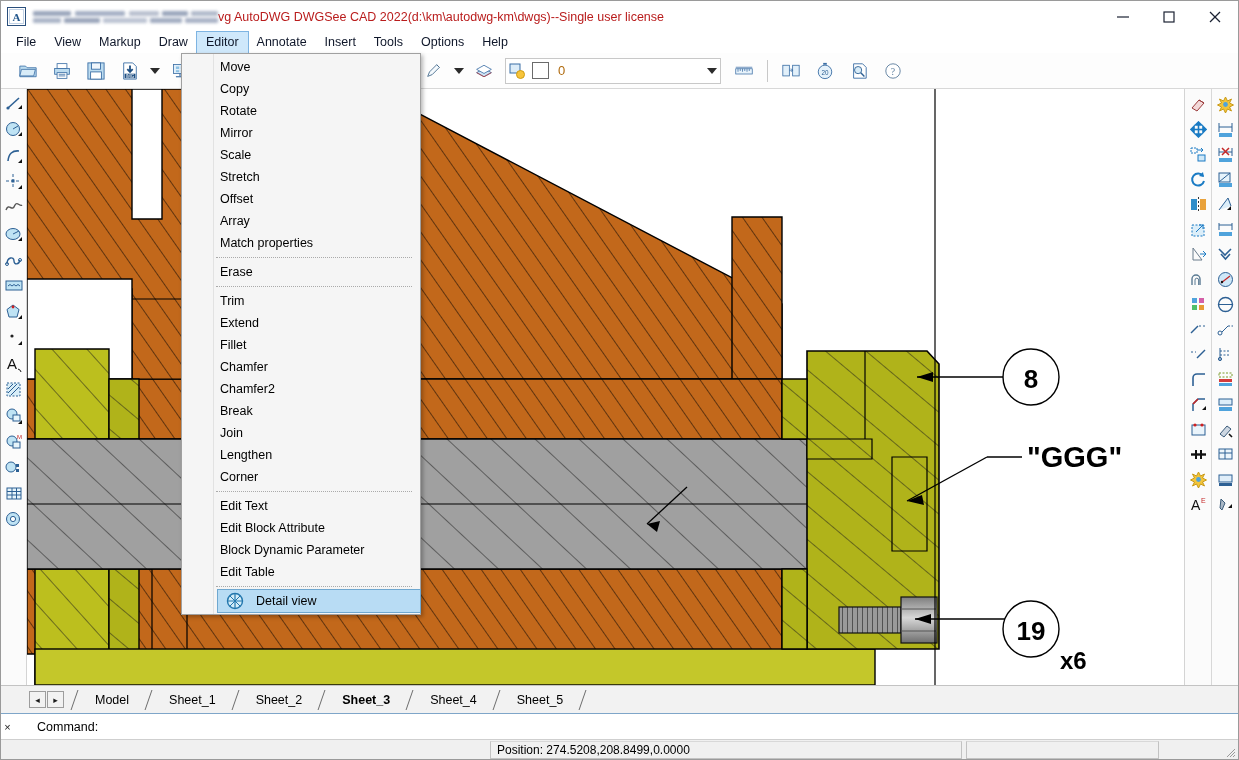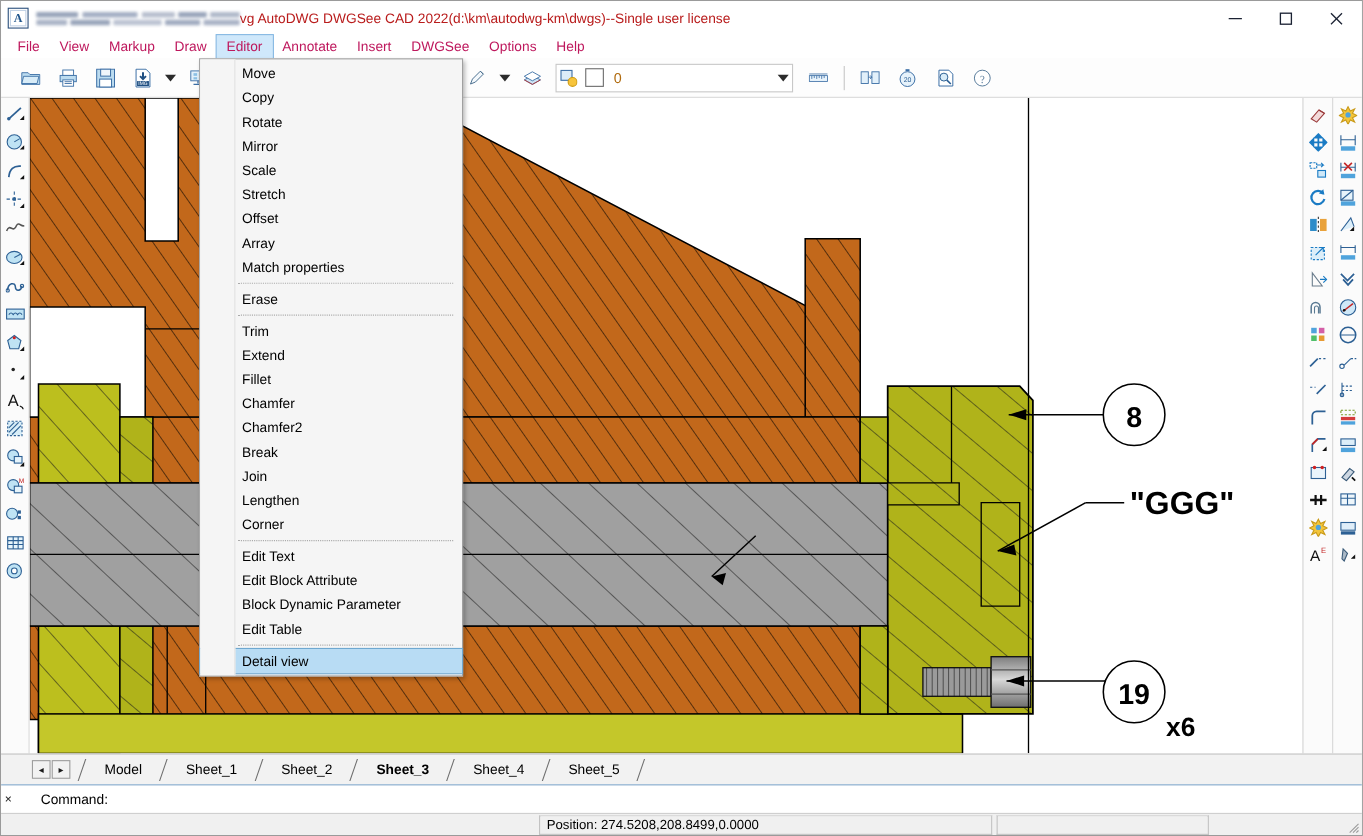--- a/index.html
+++ b/index.html
@@ -31,21 +31,21 @@
   .title-text { font-size:12.5px; color:#b91c1c; white-space:nowrap;
                 font-family:"Liberation Sans", sans-serif; }
   .wbtns { position:absolute; right:0; top:0; height:31px; display:flex; }
   .wbtn { width:46px; height:31px; display:flex; align-items:center; justify-content:center;
           color:#1b1b2a; }
   .wbtn svg { display:block; }
 
   
   .menubar { position:absolute; left:0; top:31px; width:1237px; height:21px;
              background:#fff; display:flex; align-items:center; padding-left:6px; }
-  .menu-item { padding:3px 9px 3px 9px; font-size:12.5px; color:#be185d; white-space:nowrap;
+  .menu-item { padding:3px 9px 3px 9px; font-size:12.5px; color:#0f172a; white-space:nowrap;
                line-height:15px; }
   .menu-item.active { background:#cfe8fb; outline:1px solid #7eb4e2; }
 
   
   .toolbar { position:absolute; left:0; top:52px; width:1237px; height:36px;
              background:#fdfdfd; border-bottom:1px solid #d8d8d8;
              display:flex; align-items:center; }
   .tb-ico { width:30px; height:30px; margin:0 2px; display:flex; align-items:center;
             justify-content:center; }
   .tb-sep { width:1px; height:22px; background:#c8c8c8; margin:0 6px; }
@@ -101,34 +101,34 @@
   .cmd-close { width:13px; height:26px; display:flex; align-items:center; justify-content:center;
                font-size:11px; color:#222; }
   .cmd-text { font-size:12.5px; padding-left:3px; color:#000;margin-left:20px; }
 
   
   .statusbar { position:absolute; left:0; top:738px; width:1237px; height:20px;
                background:#f0f0f0; border-top:1px solid #cfcfcf; display:flex;
                align-items:center; }
   .sb-cell { height:18px; border:1px solid #c2c2c2; border-top-color:#d8d8d8;
              background:#f0f0f0; display:flex; align-items:center; }
-  .sb-pos { margin-left:489px; width:412px; padding-left:6px; font-size:12px; }
+  .sb-pos { margin-left:489px; width:472px; padding-left:6px; font-size:12px; }
   .sb-left { width:487px; position:absolute; left:0; top:0; height:19px; background:#f0f0f0; }
   .sb-right { margin-left:4px; width:193px; }
   .sb-grip { position:absolute; right:2px; bottom:1px; width:12px; height:12px; }
 
   
   .dropdown { position:absolute; left:180px; top:52px; width:240px;
               background:#f5f5f5; border:1px solid #a0a0a0;
               box-shadow:2px 2px 4px rgba(0,0,0,.28); z-index:50; padding:2px 0; }
   .dd-item { height:22px; display:flex; align-items:center; padding-left:4px; font-size:12.5px; }
   .dd-item .ddico { width:26px; height:20px; display:flex; align-items:center;
                     justify-content:center; margin-right:8px; }
   .dd-item .ddlbl { line-height:22px; }
-  .dd-item.sel { background:#b8dcf4; outline:1px solid #6fa8d0; }
+  .dd-item.sel { background:#b8dcf4; outline:1px solid #6fa8d0;margin-left:36px; }
   .dd-sep { height:1px; margin:3px 8px 3px 34px; border-top:1px dotted #aaa; }
   .dd-leftstripe { position:absolute; left:0; top:0; width:32px; height:100%;
                    background:#f5f5f5; border-right:1px solid #e2e2e2; }
 
   .icoW { width:18px; height:18px; display:block; }
 </style>
 </head>
 <body>
 
 <div class="app">
@@ -179,21 +179,21 @@
       <span>Markup</span></div>
     <div class="menu-item">
       <span>Draw</span></div>
     <div class="menu-item active">
       <span>Editor</span></div>
     <div class="menu-item">
       <span>Annotate</span></div>
     <div class="menu-item">
       <span>Insert</span></div>
     <div class="menu-item">
-      <span>DWGSee</span></div>
+      <span>Tools</span></div>
     <div class="menu-item">
       <span>Options</span></div>
     <div class="menu-item">
       <span>Help</span></div>
   </div>
 
   <div class="toolbar">
     <div style="width:10px"></div>
 
     <div class="tb-ico">

